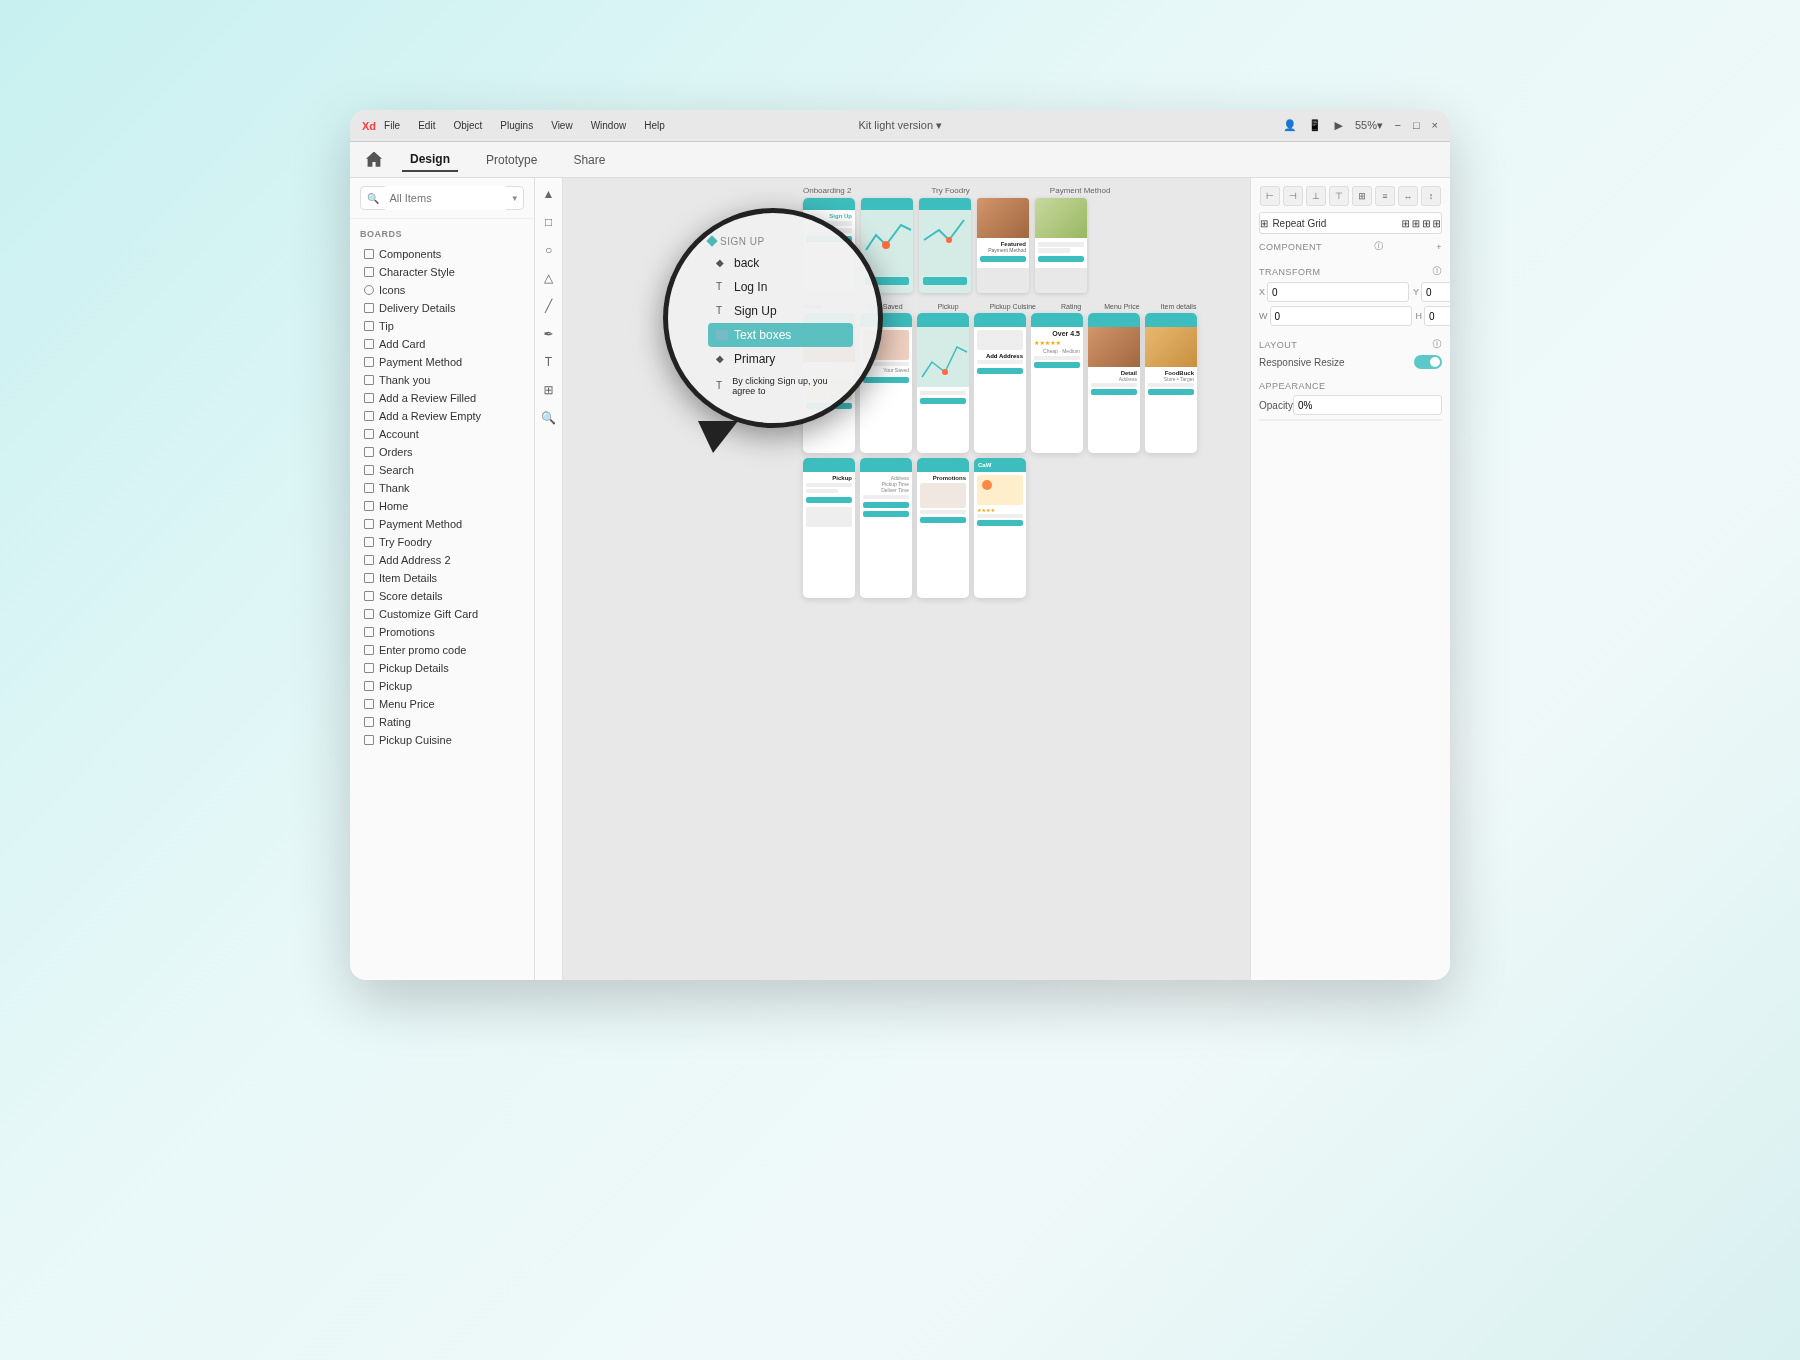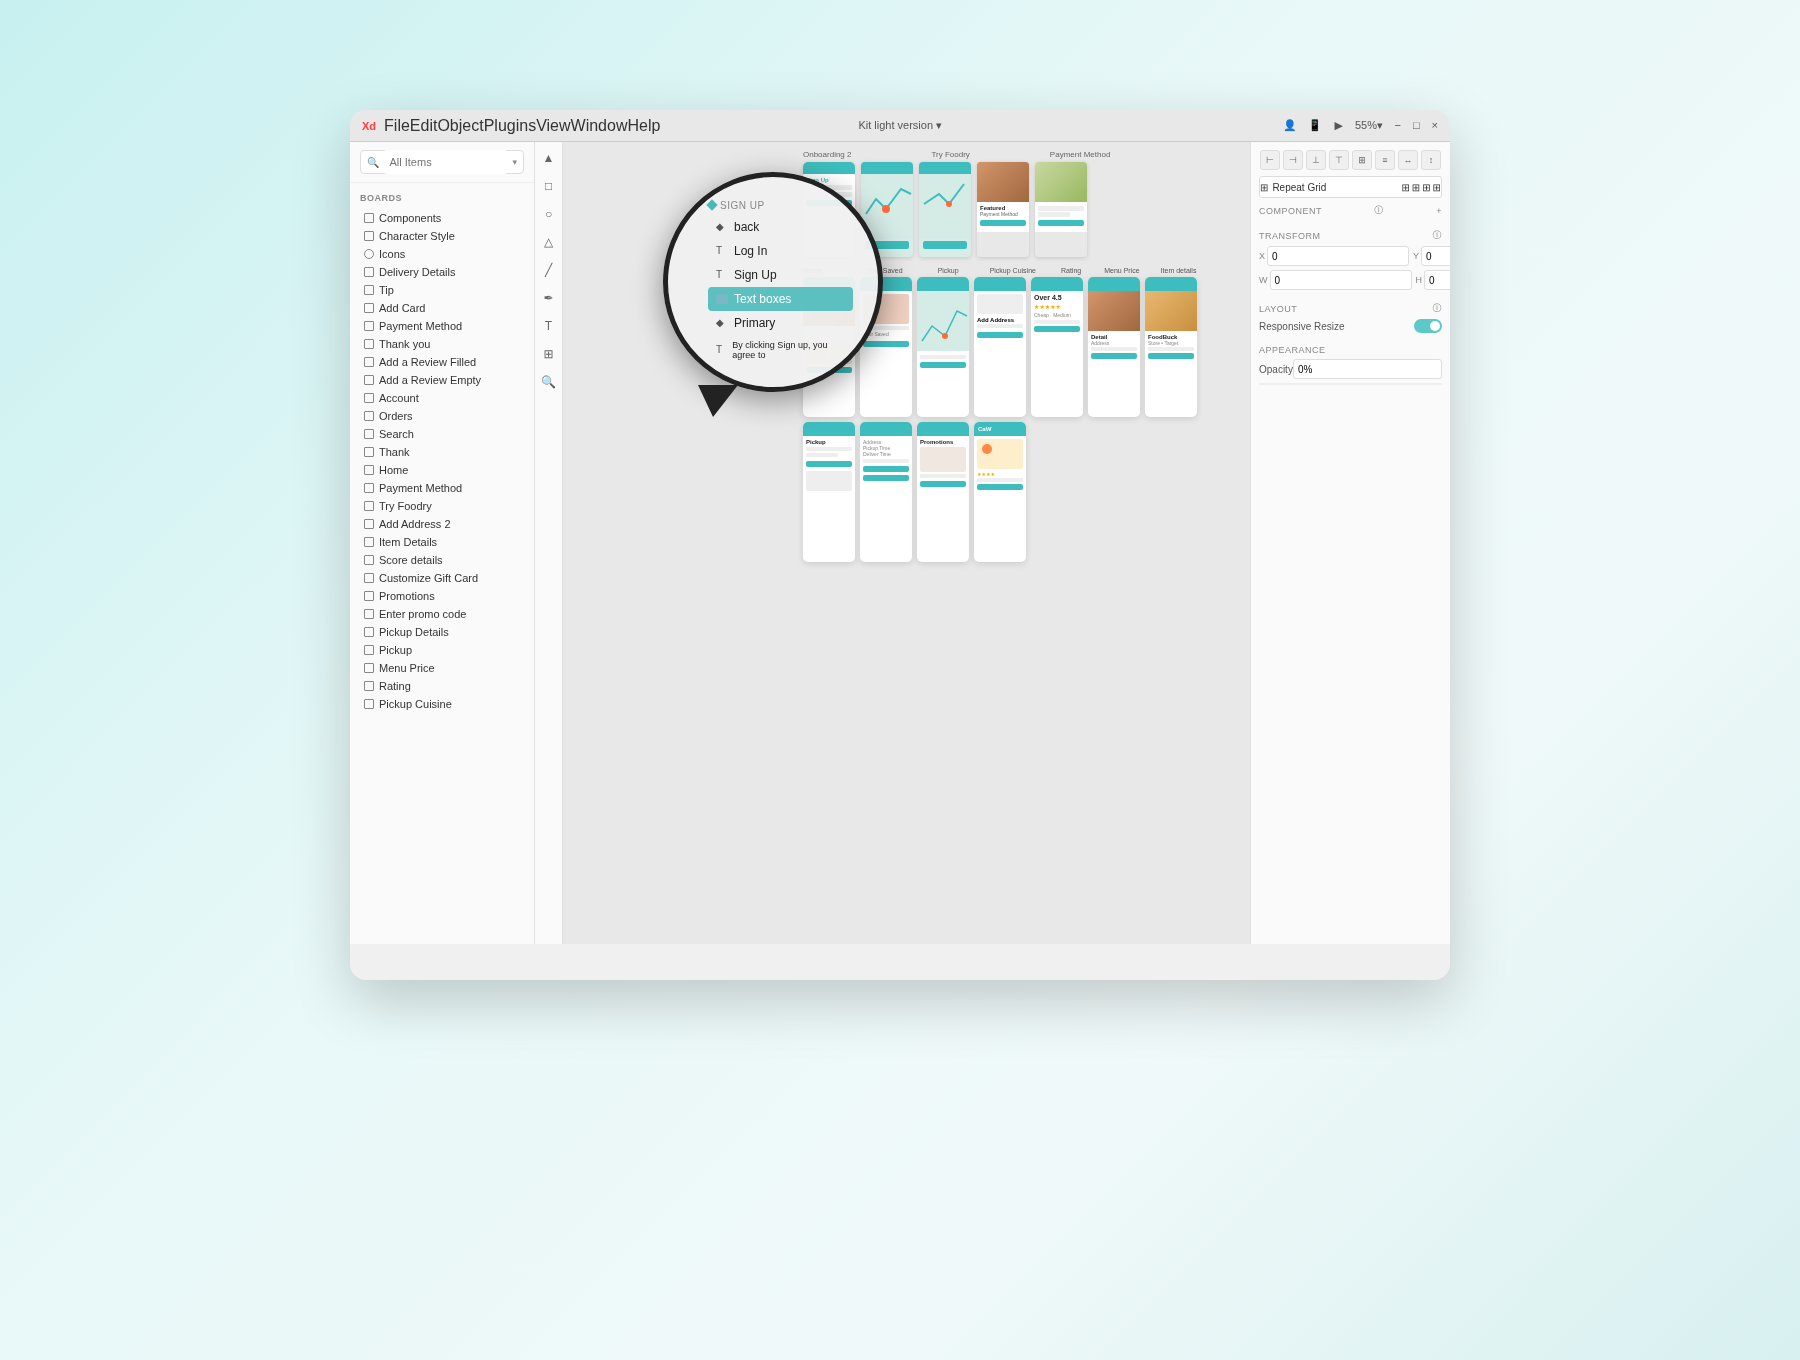--- a/index.html
+++ b/index.html
@@ -53,21 +53,22 @@
       height: 32px;
       display: flex;
       align-items: center;
       padding: 0 12px;
       border-bottom: 1px solid #ccc;
       position: relative;
     }
 
     .title-bar-menu {
       display: flex;
-      font-size: 16px;
+      gap: 18px;
+      font-size: 10px;
       color: #333;
     }
 
     .title-bar-center {
       position: absolute;
       left: 50%;
       transform: translateX(-50%);
       font-size: 11px;
       color: #555;
     }
@@ -444,20 +445,26 @@
       <span>👤</span>
       <span>📱</span>
       <span>▶</span>
       <span>55%▾</span>
       <span>−</span>
       <span>□</span>
       <span>×</span>
     </div>
   </div>
 
+  <div class="tab-bar">
+    <div class="home-icon-tab"></div>
+    <span class="tab-item active">Design</span>
+    <span class="tab-item">Prototype</span>
+    <span class="tab-item">Share</span>
+  </div>
 
   <div class="main-layout">
 
     <div class="sidebar">
       <div class="sidebar-search">
         <div style="display:flex;align-items:center;gap:4px;background:white;border:1px solid #ddd;border-radius:4px;padding:0 6px;height:24px;">
           <span style="font-size:10px;color:#888;">🔍</span>
           <input class="sidebar-search-input" style="border: none; outline: none; flex: 1 1 0%; font-size: 11px;" placeholder="All Items">
           <span style="font-size:9px;color:#888;">▾</span>
         </div>
@@ -622,21 +629,21 @@
               <span class="popup-item-icon">◆</span>
               <span>Primary</span>
             </div>
             <div class="popup-item">
               <span class="popup-item-icon">T</span>
               <span style="font-size:9px;">By clicking Sign up, you agree to</span>
             </div>
           </div>
         </div>
 
-        <div style="position:absolute; top:8px; left:240px; right:5px; bottom:5px;">
+        <div style="position:absolute; top:8px; left:240px; right:5px; bottom:5px;text-align:right;">
 
           <div style="display:flex; gap:80px; font-size:8px; color:#666; margin-bottom:3px;">
             <span>Onboarding 2</span>
             <span>Try Foodry</span>
             <span>Payment Method</span>
           </div>
 
           <div style="display:flex; gap:6px; margin-bottom:10px;">
 
             <div class="phone-mini">

